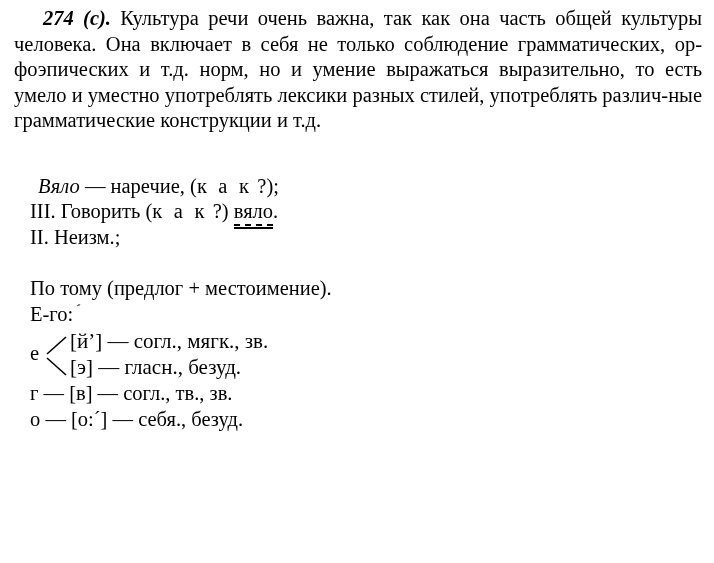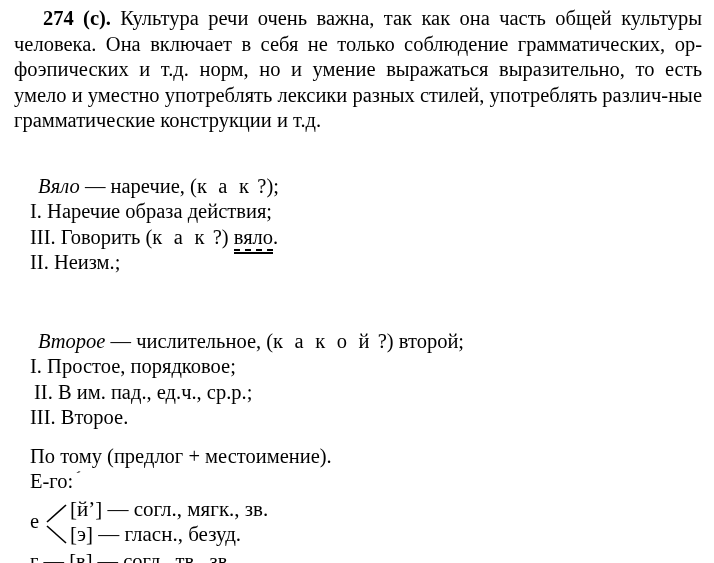--- a/index.html
+++ b/index.html
@@ -29,20 +29,21 @@
     font-size: 20.5px;
     line-height: 25.6px;
     text-align: justify;
     text-justify: inter-word;
     text-indent: 29px;
     margin: 0 0 6px 0;
     hyphens: manual;
   }
   .intro .num {
     font-weight: bold;
+    font-style: italic;
   }
 
   
   .block {
     margin: 0;
     padding: 0;
   }
   .block-gap {
     height: 13px;
   }
@@ -129,37 +130,28 @@
 
   <p class="intro">
     <span class="num">274 (с).</span>
     <span>Культура речи очень важна, так как она часть общей культуры человека. Она включает в себя не только соблюдение грамматических, ор-фоэпических и т.д. норм, но и умение выражаться выразительно, то есть умело и уместно употреблять лексики разных стилей, употреблять различ-ные грамматические конструкции и т.д.</span>
   </p>
 
   <div class="block">
     <div class="line ind-head">
       <span class="hw">Вяло</span><span> — </span><span>наречие, (</span><span class="sp">к а к</span><span> ?);</span>
     </div>
-    <div class="line ind-item">I. Наречие образа действия;</div>
     <div class="line ind-item">
       <span>III. Говорить (</span><span class="sp">к а к</span><span> ?) </span><span class="udd">вяло</span><span>.</span>
     </div>
     <div class="line ind-item">II. Неизм.;</div>
   </div>
 
   <div class="block-gap"></div>
 
-  <div class="block">
-    <div class="line ind-head">
-      <span class="hw">Второе</span><span> — </span><span>числительное, (</span><span class="sp">к а к о й</span><span> ?) второй;</span>
-    </div>
-    <div class="line ind-item">I. Простое, порядковое;</div>
-    <div class="line ind-item2">II. В им. пад., ед.ч., ср.р.;</div>
-    <div class="line ind-item">III. Второе.</div>
-  </div>
 
   <div class="block-gap"></div>
 
   <div class="block">
     <div class="line ind-plain">По тому (предлог + местоимение).</div>
     <div class="line ind-plain">
       <span>Е-го:</span><span class="acc">´</span>
     </div>
   </div>
 

